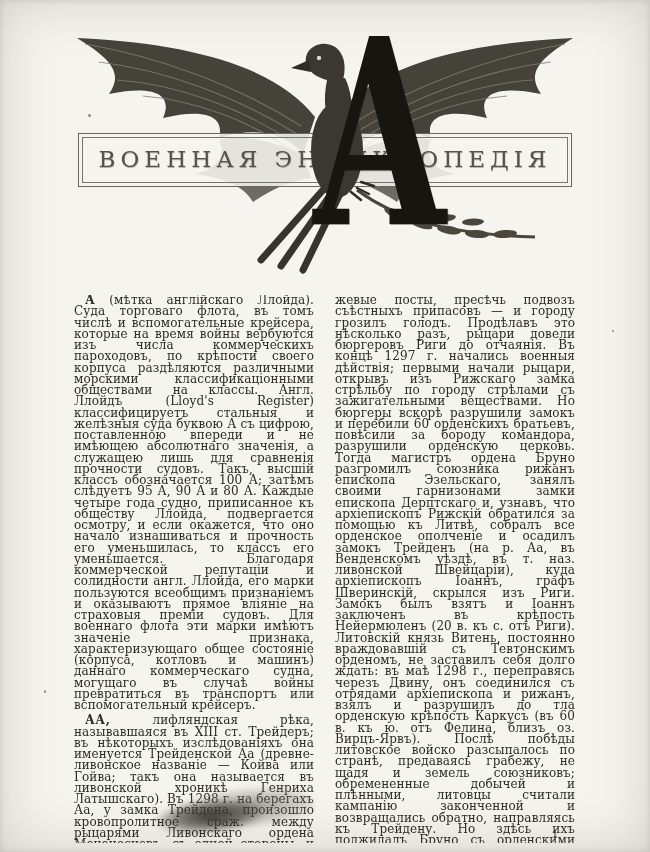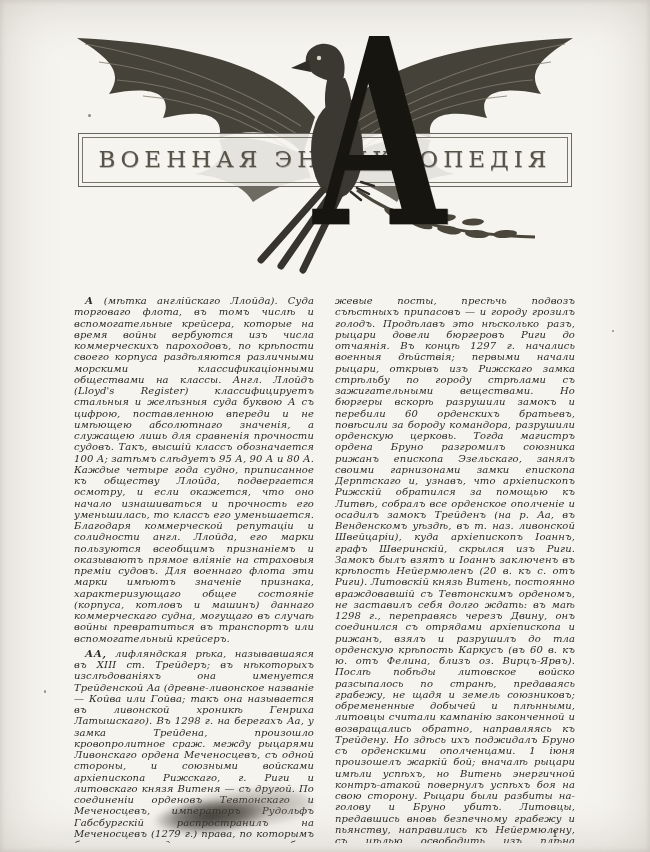--- a/index.html
+++ b/index.html
@@ -45,22 +45,22 @@
     font-family:"DejaVu Serif", serif;font-weight:bold;
     font-size:258px;line-height:235px;color:#16150f;
     transform:scaleX(0.66);transform-origin:50% 0;
     text-shadow:1px 1px 0 rgba(40,38,30,0.4);
   }
 
   
   .col{
     position:absolute;top:295px;width:240px;height:548px;
     overflow:hidden;
-    font-size:10px;line-height:11.25px;
-    color:#2c2b26;text-align:justify;letter-spacing:0.1px;font-style:italic;
+    font-size:12px;line-height:11.25px;
+    color:#2c2b26;text-align:justify;letter-spacing:0.1px;
   }
   .col-left{left:74px;}
   .col-right{left:335px;}
   .col p{margin:0;}
   .col p + p{margin-top:4px;}
   .indent{text-indent:11px;}
   .term{font-weight:bold;letter-spacing:0.6px;}
 
   
   .ink-smudge{

